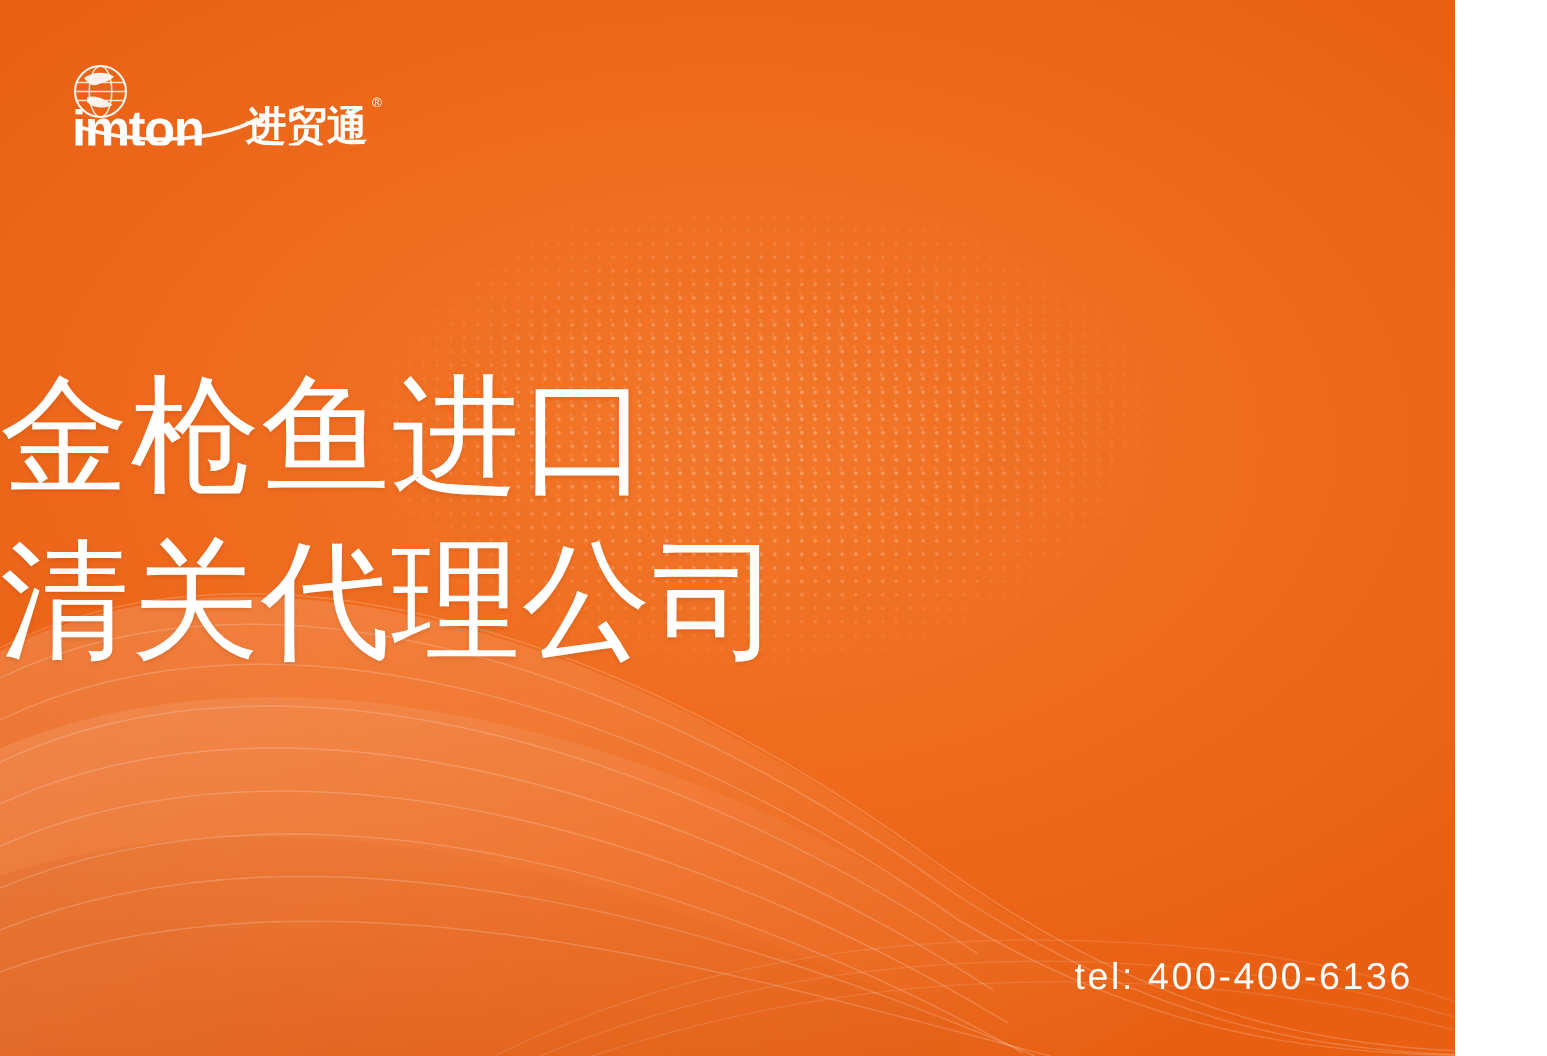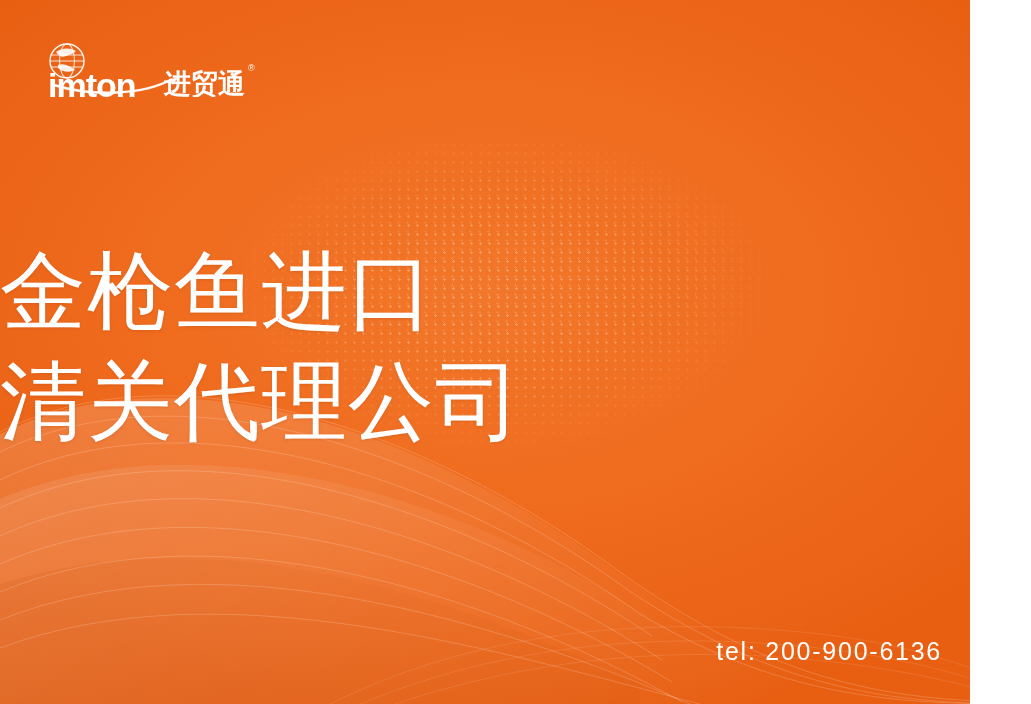--- a/index.html
+++ b/index.html
@@ -147,15 +147,15 @@
       <path d="M126,46 l14,-5 l-7,8 z" fill="#ffffff" opacity="0.95"></path>
       <text x="208" y="36" font-family="Liberation Sans, sans-serif" font-size="9" fill="#ffffff">®</text>
     </svg>
   </div>
 
   <div id="headline">
     <div class="line">金枪鱼进口</div>
     <div class="line">清关代理公司</div>
   </div>
 
-  <div id="tel">tel: 200-900-6136</div>
+  <div id="tel">tel: 400-400-6136</div>
 
 </div>
 
 </body></html>

